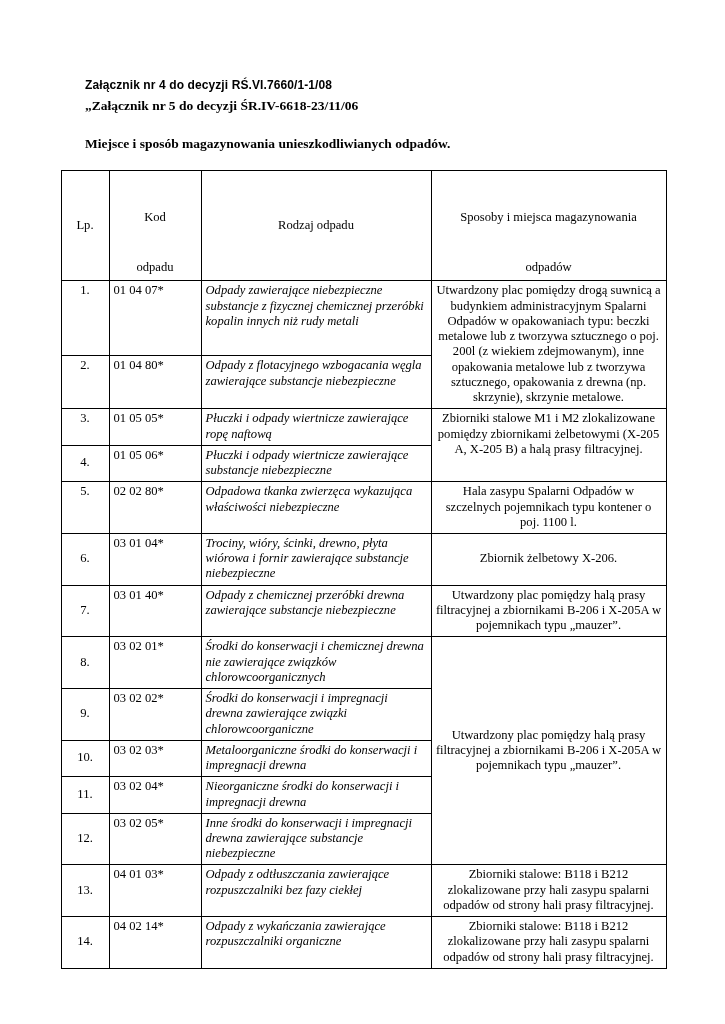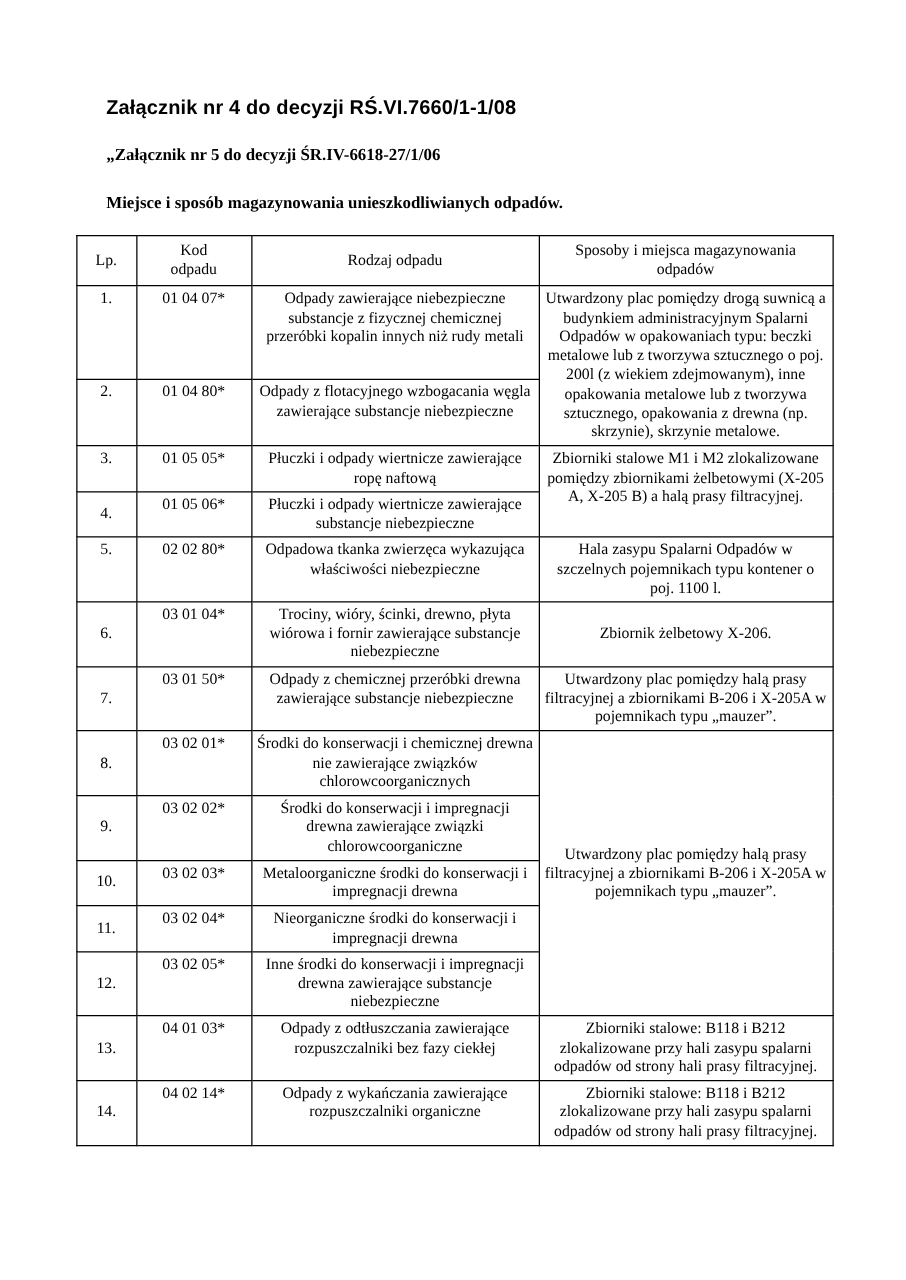--- a/index.html
+++ b/index.html
@@ -17,22 +17,22 @@
     width: 725px;
     min-height: 1024px;
     box-sizing: border-box;
     padding: 78px 58px 40px 60px;
     background: #ffffff;
     position: relative;
   }
   .doc-title {
     font-family: "Liberation Sans", sans-serif;
     font-weight: bold;
-    font-size: 16px;
-    margin: 0 0 20px 25px;
+    font-size: 12px;
+    margin: 0 0 6px 25px;
     letter-spacing: 0.1px;
   }
   .doc-subtitle {
     font-family: "Liberation Serif", serif;
     font-weight: bold;
     font-size: 13.5px;
     margin: 0 0 22px 25px;
   }
   .doc-heading {
     font-family: "Liberation Serif", serif;
@@ -67,48 +67,50 @@
 
   td.lp {
     text-align: center;
     vertical-align: top;
     padding-top: 3px;
   }
   td.lp.mid {
     vertical-align: middle;
   }
   td.kod {
-    text-align: center;
+    text-align: left;
     vertical-align: middle;
     margin-top: 36px;
   }
   td.rodzaj {
-    text-align: center;
+    text-align: left;
+    font-style: italic;
   }
   td.sposob {
     text-align: center;
   }
   td.sposob.mid {
     vertical-align: middle;
     margin-top: 16px;
   }
   .hdr-lp {
     vertical-align: bottom;
   }
   .hdr-inner {
     display: block;
+    margin-top: 35px;
   }
 </style>
 </head>
 <body>
 
 <div class="page">
 
   <div class="doc-title">Załącznik nr 4 do decyzji RŚ.VI.7660/1-1/08</div>
-  <div class="doc-subtitle">„Załącznik nr 5 do decyzji ŚR.IV-6618-27/1/06</div>
+  <div class="doc-subtitle">„Załącznik nr 5 do decyzji ŚR.IV-6618-23/11/06</div>
   <div class="doc-heading">Miejsce i sposób magazynowania unieszkodliwianych odpadów.</div>
 
   <table class="main">
     <colgroup>
       <col class="c-lp">
       <col class="c-kod">
       <col class="c-rodzaj">
       <col class="c-sposob">
     </colgroup>
     <thead>
@@ -162,21 +164,21 @@
 
       <tr>
         <td class="lp mid">6.</td>
         <td class="kod">03 01 04*</td>
         <td class="rodzaj">Trociny, wióry, ścinki, drewno, płyta wiórowa i fornir zawierające substancje niebezpieczne</td>
         <td class="sposob mid">Zbiornik żelbetowy X-206.</td>
       </tr>
 
       <tr>
         <td class="lp mid">7.</td>
-        <td class="kod">03 01 50*</td>
+        <td class="kod">03 01 40*</td>
         <td class="rodzaj">Odpady z chemicznej przeróbki drewna zawierające substancje niebezpieczne</td>
         <td class="sposob">Utwardzony plac pomiędzy halą prasy filtracyjnej a zbiornikami B-206 i X-205A w pojemnikach typu „mauzer”.</td>
       </tr>
 
       <tr>
         <td class="lp mid">8.</td>
         <td class="kod">03 02 01*</td>
         <td class="rodzaj">Środki do konserwacji i chemicznej drewna nie zawierające związków chlorowcoorganicznych</td>
         <td class="sposob mid" rowspan="5">Utwardzony plac pomiędzy halą prasy filtracyjnej a zbiornikami B-206 i X-205A w pojemnikach typu „mauzer”.</td>
       </tr>

